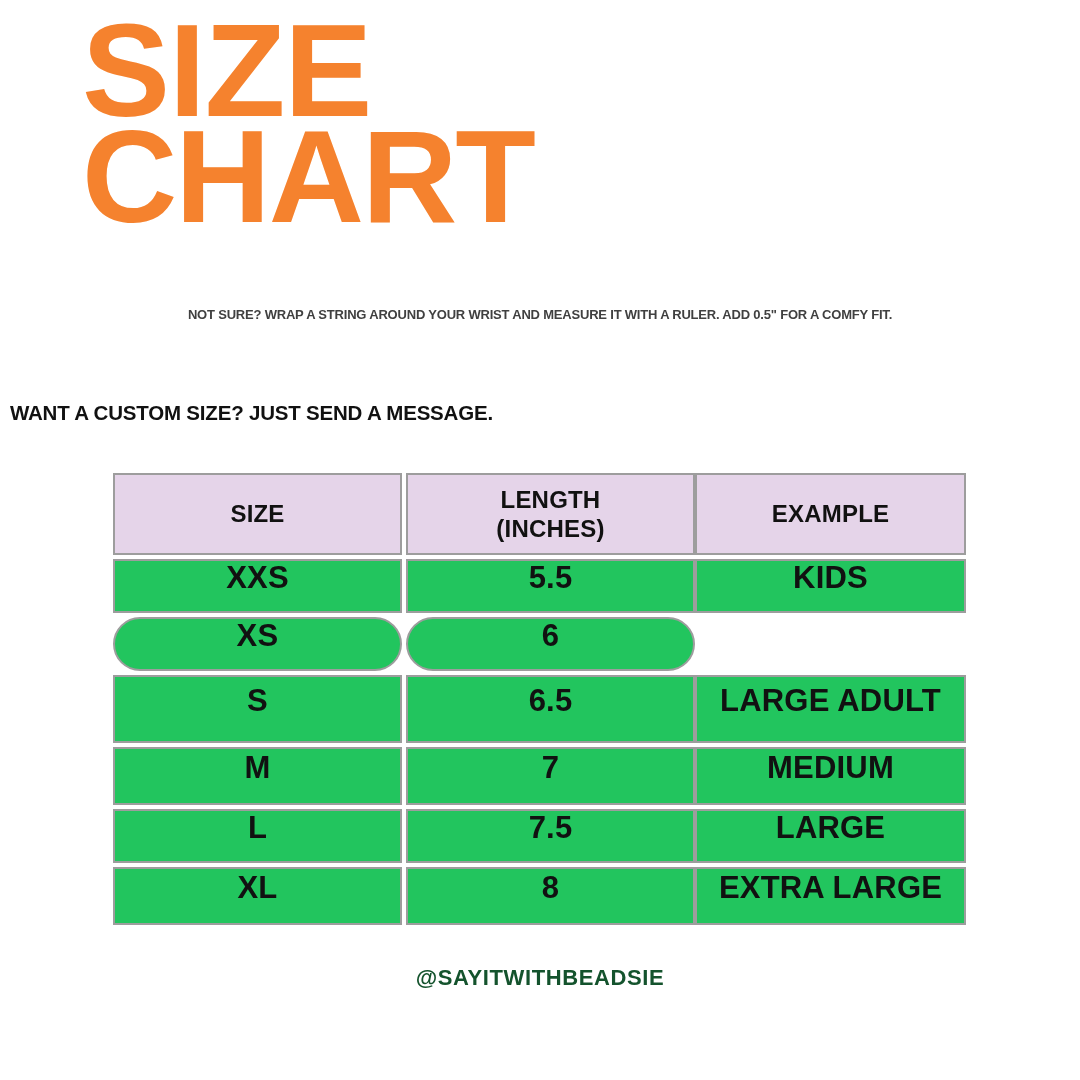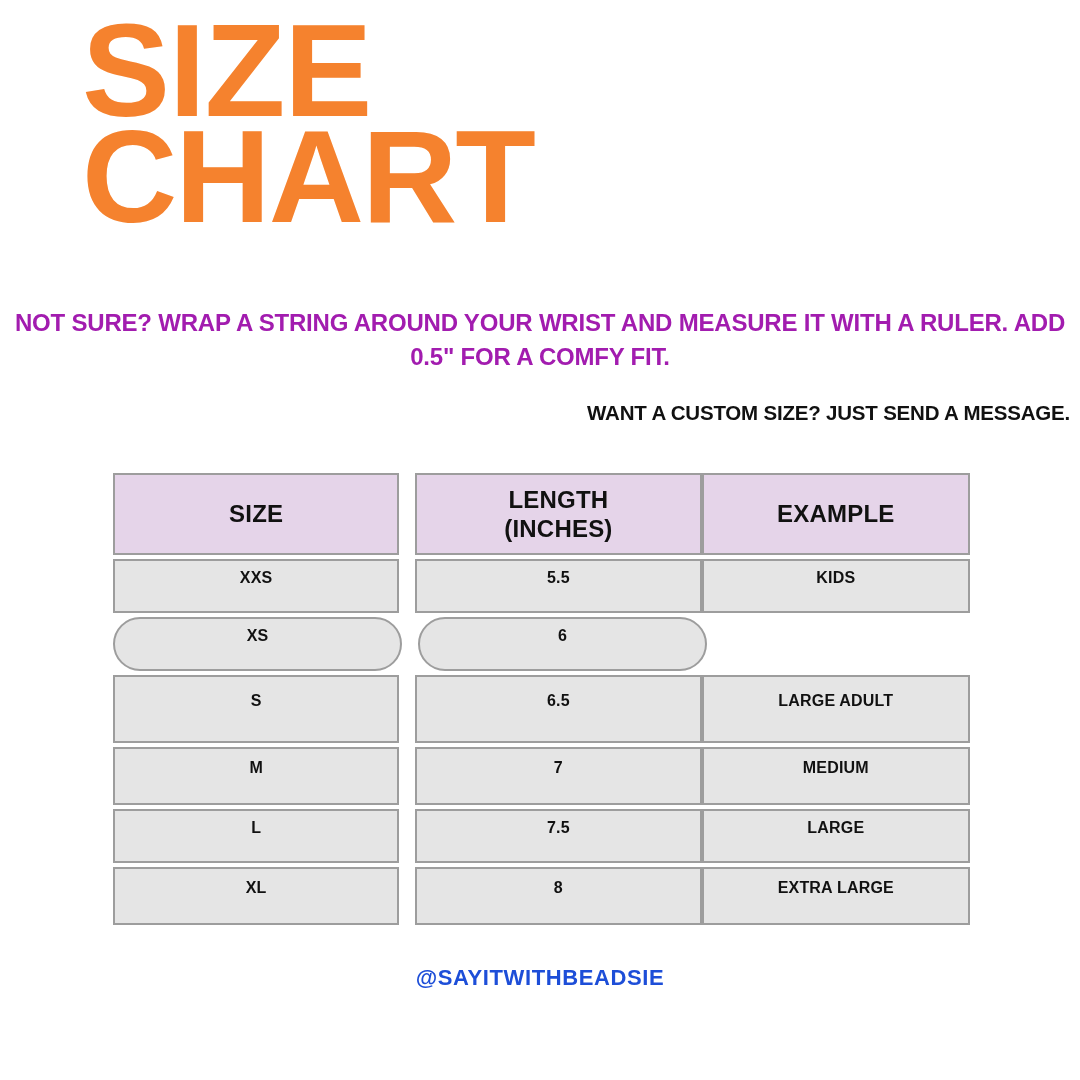--- a/index.html
+++ b/index.html
@@ -47,31 +47,31 @@
 
   
   .intro {
     position: absolute;
     left: 10px;
     right: 10px;
     top: 306px;
     text-align: center;
     font-family: "Liberation Sans Narrow", "Liberation Sans", sans-serif;
     font-weight: 700;
-    font-size: 24px;
+    font-size: 13px;
     line-height: 1.42;
-    color: #a21caf;
+    color: #404040;
     letter-spacing: -0.2px;
   }
   .intro-2 {
     position: absolute;
     left: 10px;
     right: 10px;
     top: 398px;
-    text-align: right;
+    text-align: left;
     font-family: "Liberation Sans Narrow", "Liberation Sans", sans-serif;
     font-weight: 700;
     font-size: 20.5px;
     line-height: 1.42;
     color: #111111;
     letter-spacing: -0.2px;
   }
 
   
   .table {
@@ -88,27 +88,27 @@
   .tcell {
     border: 2px solid #9d9d9d;
     box-sizing: border-box;
     display: flex;
     align-items: center;
     justify-content: center;
     text-align: center;
     font-family: "Liberation Sans Narrow", "Liberation Sans", sans-serif;
     font-weight: 700;
     color: #111111;
-    font-size: 16px;
+    font-size: 31px;
     letter-spacing: 0.2px;
-    background: #e5e5e5;
+    background: #22c55e;
     padding-bottom: 16px;
   }
   .col-size    { width: 289px; }
-  .col-length  { width: 289px; margin-left: 16px; }
+  .col-length  { width: 289px; margin-left: 4px; }
   .col-example { width: 271px; margin-left: 0; }
 
   .trow.header .tcell {
     background: #E5D4E9;
     height: 82px;
     font-size: 24px;
     line-height: 1.22;
     padding-bottom: 0;
   }
   .trow.header .tcell .hdr-inner {
@@ -126,21 +126,21 @@
   .handle {
     position: absolute;
     left: 0;
     right: 0;
     top: 965px;
     text-align: center;
     font-family: "Liberation Sans", sans-serif;
     font-weight: 700;
     font-size: 22px;
     letter-spacing: 0.6px;
-    color: #1d4ed8;
+    color: #14532d;
   }
 </style>
 </head>
 <body>
 
 <div class="page">
 
   <div class="title-block">
     <span class="title-line line1">SIZE</span>
     <span class="title-line line2">CHART</span>

